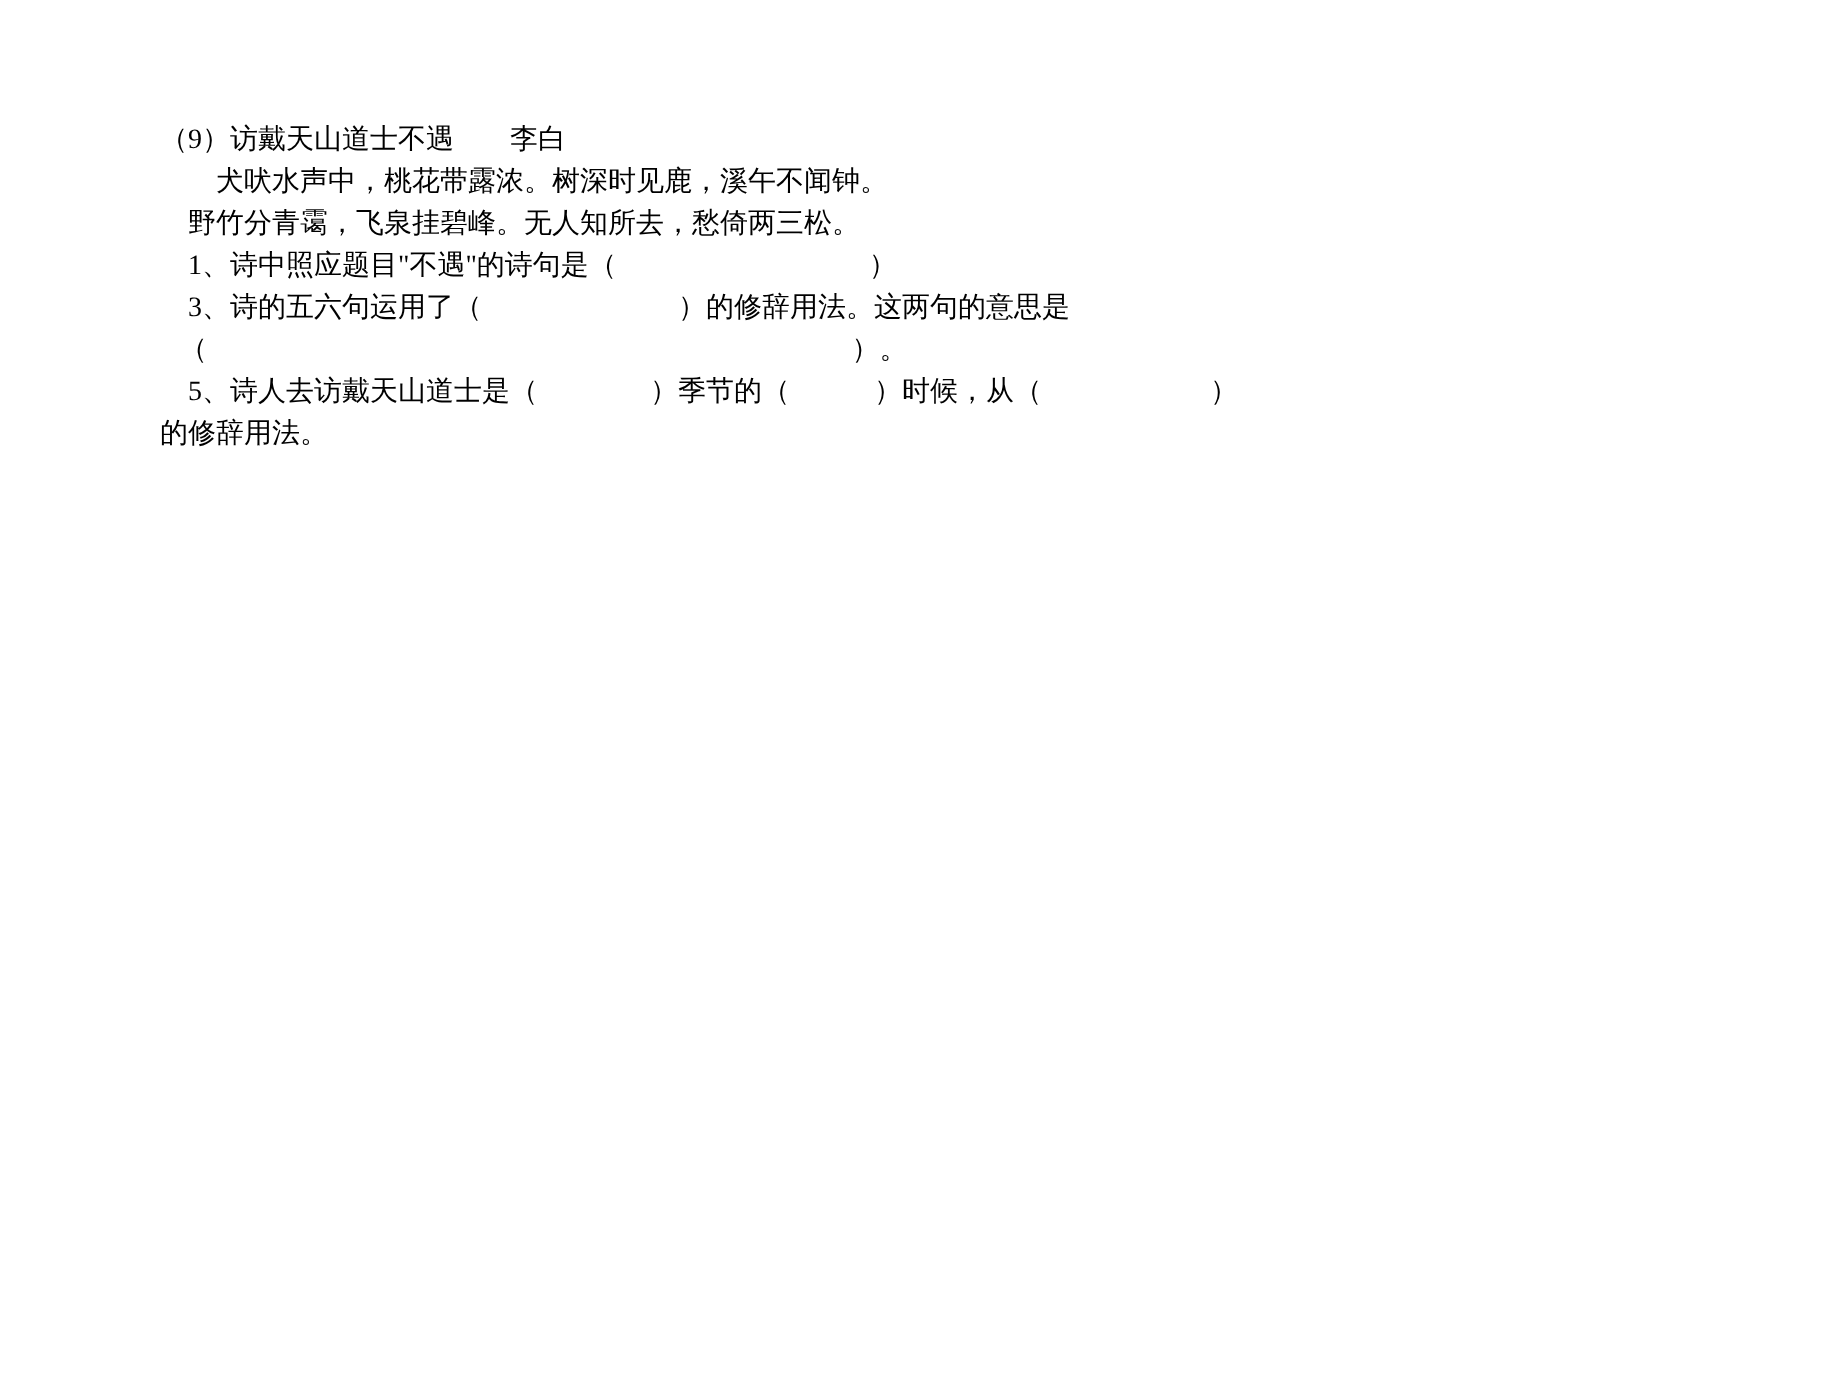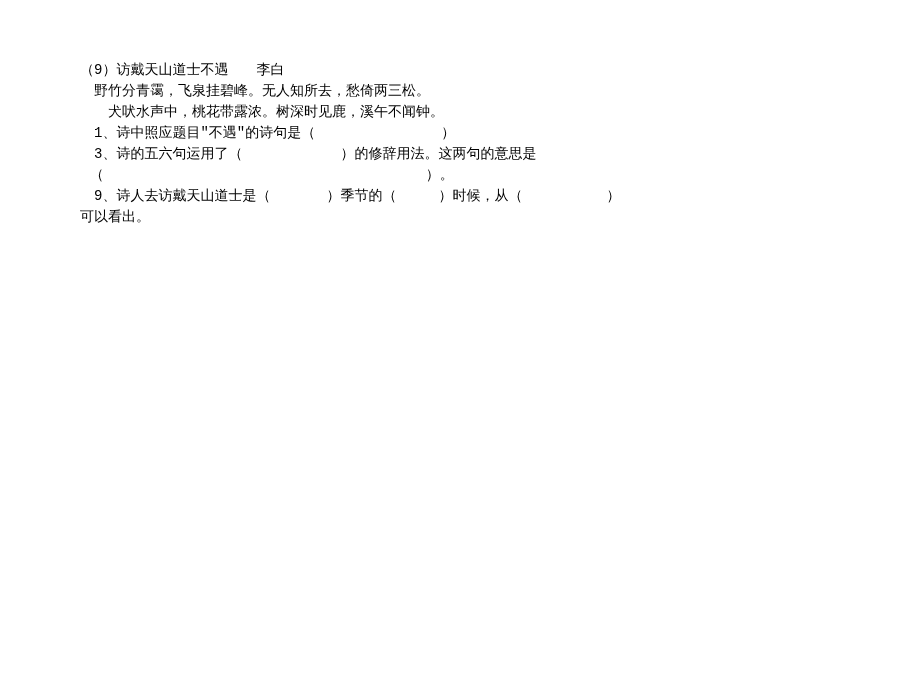--- a/index.html
+++ b/index.html
@@ -12,40 +12,39 @@
       height: 690px;
       background: #ffffff;
       font-family: "SimSun", "宋体", serif;
       font-size: 14px;
       line-height: 1.5;
       color: #000;
       padding: 60px 80px 0 80px;
     }
     .content {
       white-space: normal;
-      font-family: Liberation Mono, monospace;
     }
     .line {
       display: block;
     }
     .indent1 {
       padding-left: 2em;
     }
     .indent2 {
       padding-left: 1em;
     }
     .indent-half {
       padding-left: 0.7em;
     }
   </style>
 </head>
 <body>
 
 <div class="content">
   <span class="line">（9）访戴天山道士不遇　　李白</span>
+  <span class="line indent1">犬吠水声中，桃花带露浓。树深时见鹿，溪午不闻钟。</span>
   <span class="line indent2">野竹分青霭，飞泉挂碧峰。无人知所去，愁倚两三松。</span>
-  <span class="line indent1">犬吠水声中，桃花带露浓。树深时见鹿，溪午不闻钟。</span>
   <span class="line indent2">1、诗中照应题目"不遇"的诗句是（　　　　　　　　　）</span>
   <span class="line indent2">3、诗的五六句运用了（　　　　　　　）的修辞用法。这两句的意思是</span>
   <span class="line indent-half">（　　　　　　　　　　　　　　　　　　　　　　　）。</span>
-  <span class="line indent2">9、诗人去访戴天山道士是（　　　　）季节的（　　　）时候，从（　　　　　　）</span>
-  <span class="line">可以看出。</span>
+  <span class="line indent2">5、诗人去访戴天山道士是（　　　　）季节的（　　　）时候，从（　　　　　　）</span>
+  <span class="line">的修辞用法。</span>
 </div>
 
 </body></html>

